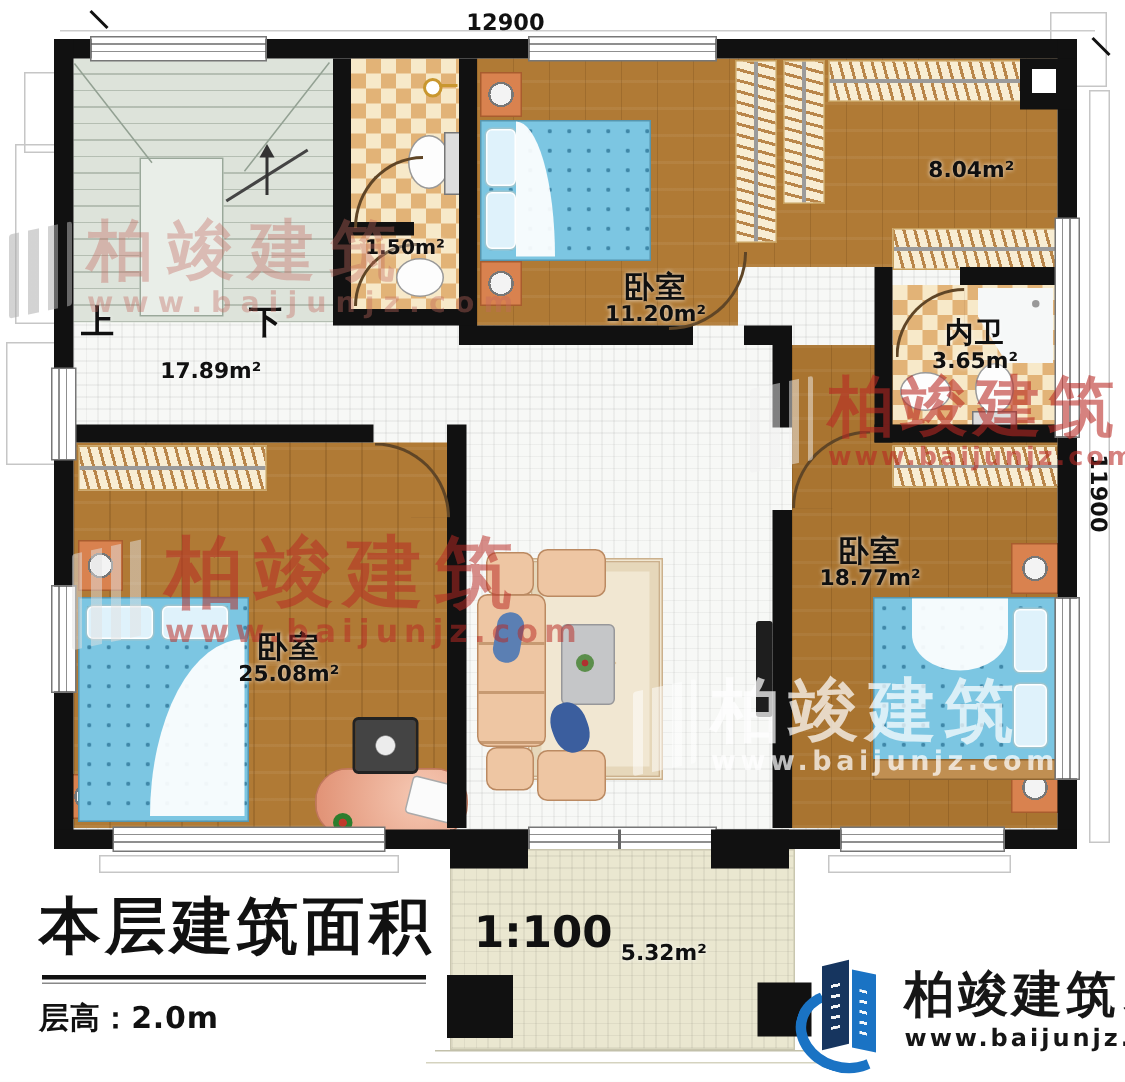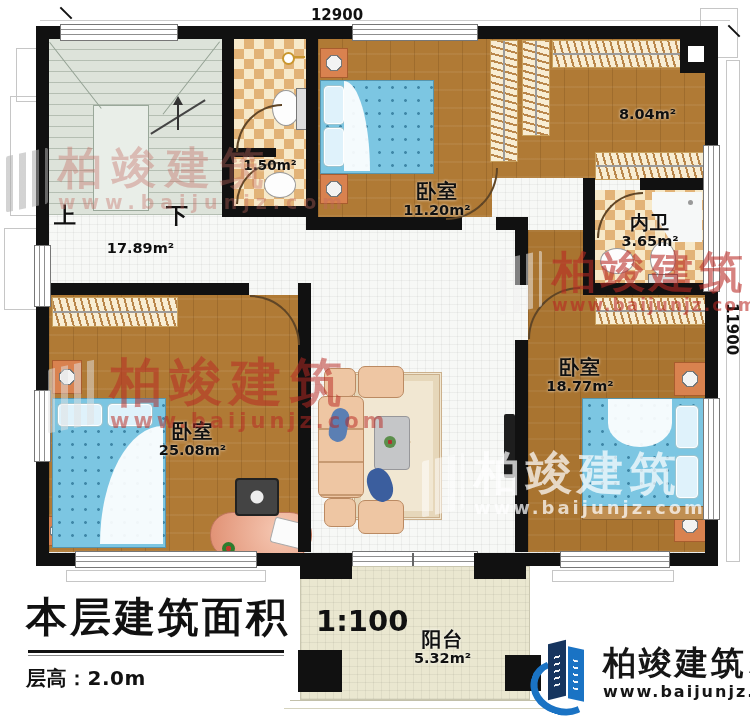--- a/index.html
+++ b/index.html
@@ -239,21 +239,20 @@
     </div>
   <div class="rlabel" style="left:520px;top:356px;width:120px;">
     <span class="rname">卧室</span>
       <span class="rarea">18.77m²</span>
     </div>
   <div class="rlabel" style="left:130px;top:420px;width:125px;">
     <span class="rname">卧室</span>
       <span class="rarea">25.08m²</span>
     </div>
   <div class="rlabel" style="left:390px;top:628px;width:105px;">
-    <span class="rname">阳台</span>
       <span class="rarea">5.32m²</span>
     </div>
 
   <div class="wm" style="left:6px;top:146px;color:rgba(195,105,95,0.38);">
     <div class="wm-glyph" style="color:rgba(175,175,175,0.55);"></div>
     <div class="wm-txt">
       <span class="wm-brand" style="font-size:44px;letter-spacing:10px;">柏竣建筑</span>
       <span class="wm-url" style="font-size:19px;letter-spacing:6px;">www.baijunjz.com</span>
     </div>
   </div>

